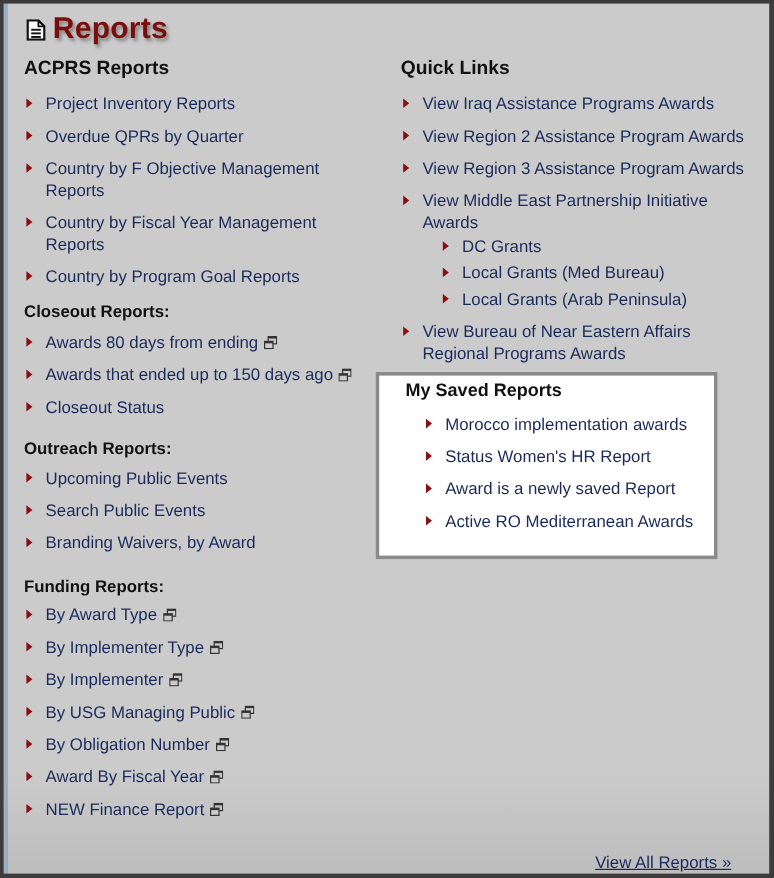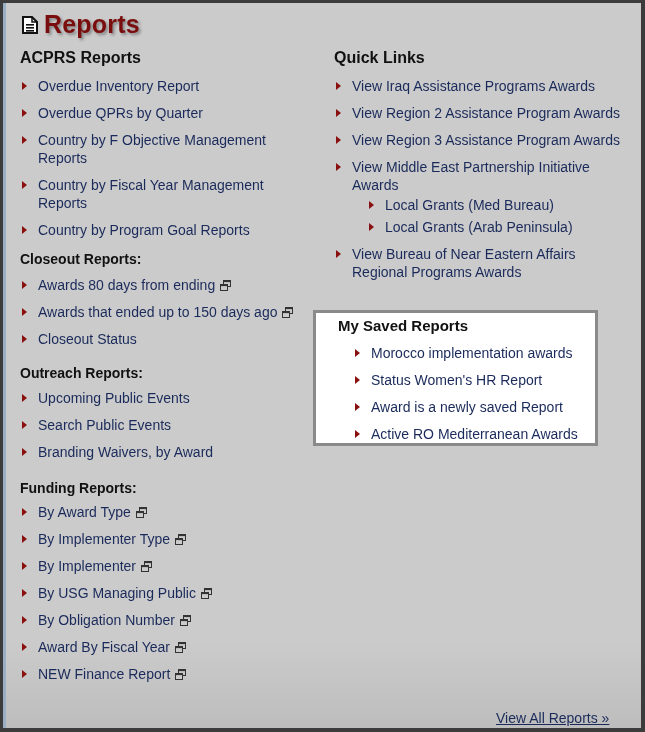--- a/index.html
+++ b/index.html
@@ -10,41 +10,41 @@
   .title-text { font-size:25px; font-weight:bold; color:#7a0e0e; text-shadow:2px 2px 3px rgba(0,0,0,0.35); letter-spacing:0.2px; }
   .section-h { position:absolute; font-size:16px; font-weight:bold; color:#111; }
   .sub-h { position:absolute; font-size:14px; font-weight:bold; color:#111; }
   ul.links { list-style:none; margin:0; padding:0; position:absolute; }
   ul.links li { position:relative; padding-left:18px; font-size:14px; line-height:18px; color:#1a2a5a; margin-bottom:9px; }
   ul.links li .bullet { position:absolute; left:2px; top:5px; width:0; height:0; border-top:4px solid transparent; border-bottom:4px solid transparent; border-left:5px solid #8a1010; }
   ul.links li a { color:#1a2a5a; text-decoration:none; cursor:pointer; }
   .ext { display:inline-block; width:11px; height:11px; margin-left:5px; vertical-align:-1px; }
   ul.nested { list-style:none; margin:2px 0 0 15px; padding:0; position:relative; }
   ul.nested li { margin-bottom:4px; }
-  .saved-box { position:absolute; left:307px; top:307px; width:285px; height:136px; background:#fff; border:3px solid #8a8a8a; box-sizing:border-box; }
+  .saved-box { position:absolute; left:307px; top:307px; width:285px; height:156px; background:#fff; border:3px solid #8a8a8a; box-sizing:border-box; }
   .view-all { position:absolute; left:490px; top:707px; font-size:14px; color:#1a2a5a; text-decoration:underline; cursor:pointer; }
 </style>
 </head>
 <body>
 
 <div class="panel">
   <div class="title">
     <svg class="title-icon" viewBox="0 0 16 18">
       <path d="M1 1 H10 L15 6 V17 H1 Z" fill="#fff" stroke="#111" stroke-width="2"></path>
       <path d="M10 1 V6 H15" fill="none" stroke="#111" stroke-width="1.5"></path>
       <rect x="4" y="8" width="8" height="1.6" fill="#111"></rect>
       <rect x="4" y="11" width="8" height="1.6" fill="#111"></rect>
       <rect x="4" y="14" width="8" height="1.6" fill="#111"></rect>
     </svg>
     <span class="title-text">Reports</span>
   </div>
 
   <div class="section-h" style="left:14px; top:46px;">ACPRS Reports</div>
   <ul class="links" id="acprs-list" style="left:14px; top:74px; width:270px;">
-      <li><span class="bullet"></span><a>Overdue Inventory Report</a></li>
+      <li><span class="bullet"></span><a>Project Inventory Reports</a></li>
       <li><span class="bullet"></span><a>Overdue QPRs by Quarter</a></li>
       <li><span class="bullet"></span><a>Country by F Objective Management Reports</a></li>
       <li><span class="bullet"></span><a>Country by Fiscal Year Management Reports</a></li>
       <li><span class="bullet"></span><a>Country by Program Goal Reports</a></li>
     </ul>
 
   <div class="sub-h" style="left:14px; top:248px;">Closeout Reports:</div>
   <ul class="links" id="closeout-list" style="left:14px; top:273px; width:290px;">
       <li><span class="bullet"></span><a>Awards 80 days from ending</a><svg viewBox="0 0 11 11" class="ext">
           <rect x="3.5" y="0.5" width="7" height="6" fill="none" stroke="#333"></rect>
@@ -113,20 +113,21 @@
           <rect x="0.5" y="4.5" width="7" height="1.6" fill="#333"></rect>
         </svg></li>
     </ul>
 
   <div class="section-h" style="left:328px; top:46px;">Quick Links</div>
   <ul class="links" id="quick-list" style="left:328px; top:74px; width:300px;">
       <li><span class="bullet"></span><a>View Iraq Assistance Programs Awards</a></li>
       <li><span class="bullet"></span><a>View Region 2 Assistance Program Awards</a></li>
       <li><span class="bullet"></span><a>View Region 3 Assistance Program Awards</a></li>
       <li><span class="bullet"></span><a>View Middle East Partnership Initiative Awards</a><ul class="nested">
+          <li><span class="bullet"></span><a>DC Grants</a></li>
           <li><span class="bullet"></span><a>Local Grants (Med Bureau)</a></li>
           <li><span class="bullet"></span><a>Local Grants (Arab Peninsula)</a></li>
         </ul></li>
       <li><span class="bullet"></span><a>View Bureau of Near Eastern Affairs Regional Programs Awards</a></li>
     </ul>
 
   <div class="saved-box">
     <div class="section-h" style="left:22px; top:4px; font-size:15px;">My Saved Reports</div>
     <ul class="links" id="saved-list" style="left:37px; top:31px; width:240px;">
         <li><span class="bullet"></span><a>Morocco implementation awards</a></li>

